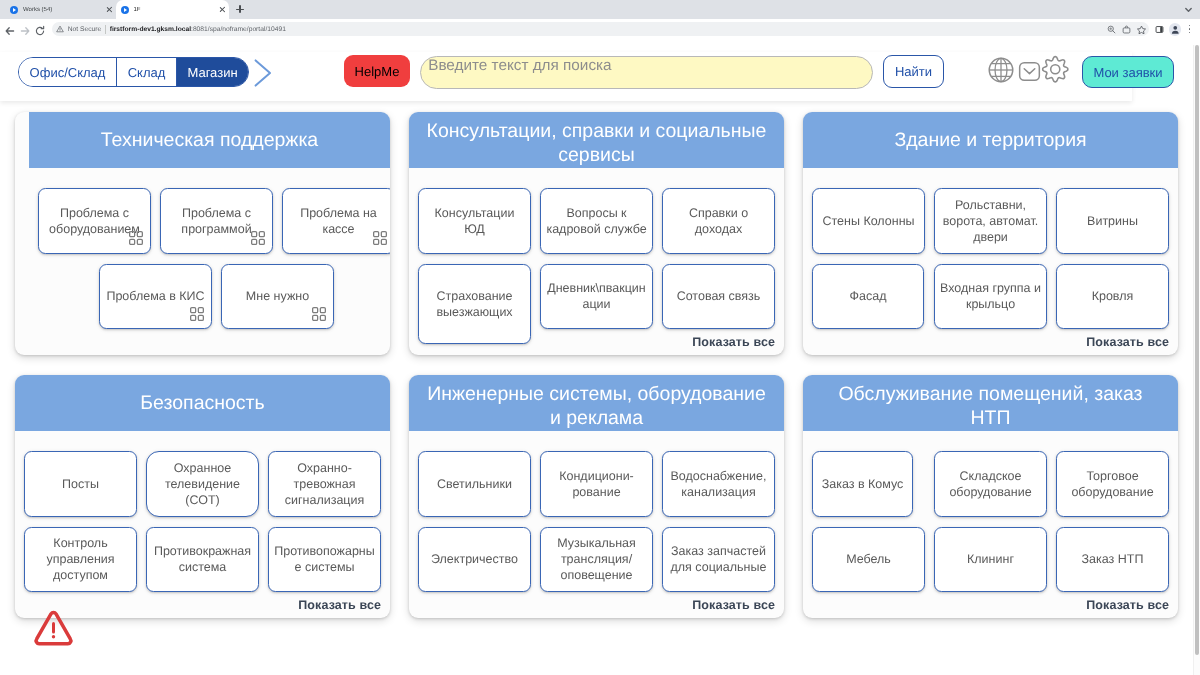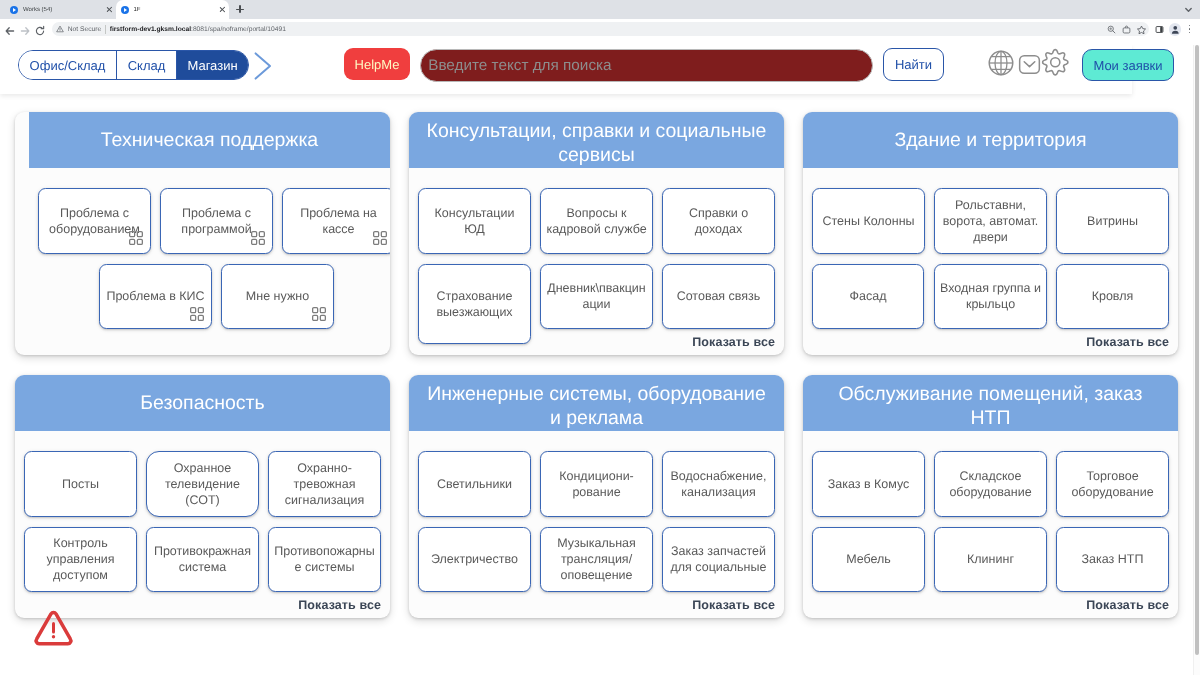--- a/index.html
+++ b/index.html
@@ -48,30 +48,30 @@
 .tb-bag{left:1121.4px}
 .tb-star{left:1136.2px}
 .tb-panel{left:1154.3px}
 .tb-avatar{left:1168.6px}
 .tb-kebab{left:1183.5px}
 .tb-ico.sm{width:11px;height:11px;top:4.5px}
 .tb-ico.sm svg{width:11px;height:11px}
 
 
 .app{width:1200px;height:630px;background:rgba(255,255,255,.996);position:relative;overflow:hidden;transform:translateZ(0)}
-.appbar{position:absolute;left:0;top:0;width:1132px;height:48.5px;background:rgba(255,255,255,.997);box-shadow:0 2px 5px rgba(0,0,0,.09);z-index:5}
+.appbar{position:absolute;left:0;top:7px;width:1132px;height:48.5px;background:rgba(255,255,255,.997);box-shadow:0 2px 5px rgba(0,0,0,.09);z-index:5}
 .seg{position:absolute;left:18px;top:5px;width:231px;height:30px;border:1.5px solid #2a56a8;border-radius:15px;display:flex;overflow:hidden;background:#fff}
 .seg-item{height:100%;display:flex;align-items:center;justify-content:center;font-size:13px;color:#1f4fa8;background:#fff;white-space:nowrap}
 .seg-item:nth-child(1){width:97px}
 .seg-item:nth-child(2){width:60px;border-left:1.5px solid #2a56a8}
 .seg-item:nth-child(3){flex:1 1 auto;border-left:1.5px solid #2a56a8}
 .seg-item.on{background:#1f4c9b;color:#fff}
 .seg-chev{position:absolute;left:253px;top:5px;width:20px;height:32px}
-.helpme{position:absolute;left:344px;top:3px;width:66px;height:32px;background:#f03e3e;color:#fef9c3;border-radius:9px;display:flex;align-items:center;justify-content:center;font-size:13px}
-.searchbox{position:absolute;left:420px;top:4px;width:453px;height:33px;border:1px solid #b8b8b8;border-radius:17px;display:flex;align-items:center;padding:0 7.2px;background:#7f1d1d}
+.helpme{position:absolute;left:344px;top:3px;width:66px;height:32px;background:#f03e3e;color:#000000;border-radius:9px;display:flex;align-items:center;justify-content:center;font-size:13px}
+.searchbox{position:absolute;left:420px;top:4px;width:453px;height:33px;border:1px solid #b8b8b8;border-radius:17px;display:flex;padding:0 7.2px;background:#fef9c3}
 .searchbox span{font-size:15.3px;color:#8d8d8d}
 .findbtn{position:absolute;left:883px;top:3px;width:61px;height:33px;border:1.5px solid #2a56a8;color:#1f4fa8;border-radius:9px;display:flex;align-items:center;justify-content:center;font-size:13px;background:#fff}
 .hdr-icons{position:absolute;left:0;top:0;width:1200px;height:45px}
 .hdr-icons svg{display:block;position:absolute}
 .ic-globe{left:984.5px;top:2px}
 .ic-mail{left:1014.8px;top:4.8px}
 .ic-gear{left:1039.2px;top:0.7px}
 .myreq{position:absolute;left:1082px;top:4px;width:92px;height:32px;border:1.5px solid #2a56a8;color:#1f4fa8;border-radius:10px;display:flex;align-items:center;justify-content:center;font-size:13px;background:#5eead4;white-space:nowrap}
 
 
@@ -354,21 +354,21 @@
           </div>
           <div class="tile" style="left: 253px; top: 95.5px; width: 113px; height: 65.5px;">
             <span>Заказ запчастей для социальные</span>
           </div>
           <div class="showall">Показать все</div>
         </div>
       </div>
       <div class="card" style="left: 803px; top: 285px; width: 375px; height: 243px;">
         <div class="card-h two" style="height: 56px;">Обслуживание помещений, заказ НТП</div>
         <div class="card-b" style="height: 187px;">
-          <div class="tile" style="left: 9px; top: 20px; width: 113px; height: 65.5px;">
+          <div class="tile" style="left: 9px; top: 20px; width: 101px; height: 65.5px;">
             <span>Заказ в Комус</span>
           </div>
           <div class="tile" style="left: 131px; top: 20px; width: 113px; height: 65.5px;">
             <span>Складское оборудование</span>
           </div>
           <div class="tile" style="left: 253px; top: 20px; width: 113px; height: 65.5px;">
             <span>Торговое оборудование</span>
           </div>
           <div class="tile" style="left: 9px; top: 95.5px; width: 113px; height: 65.5px;">
             <span>Мебель</span>

